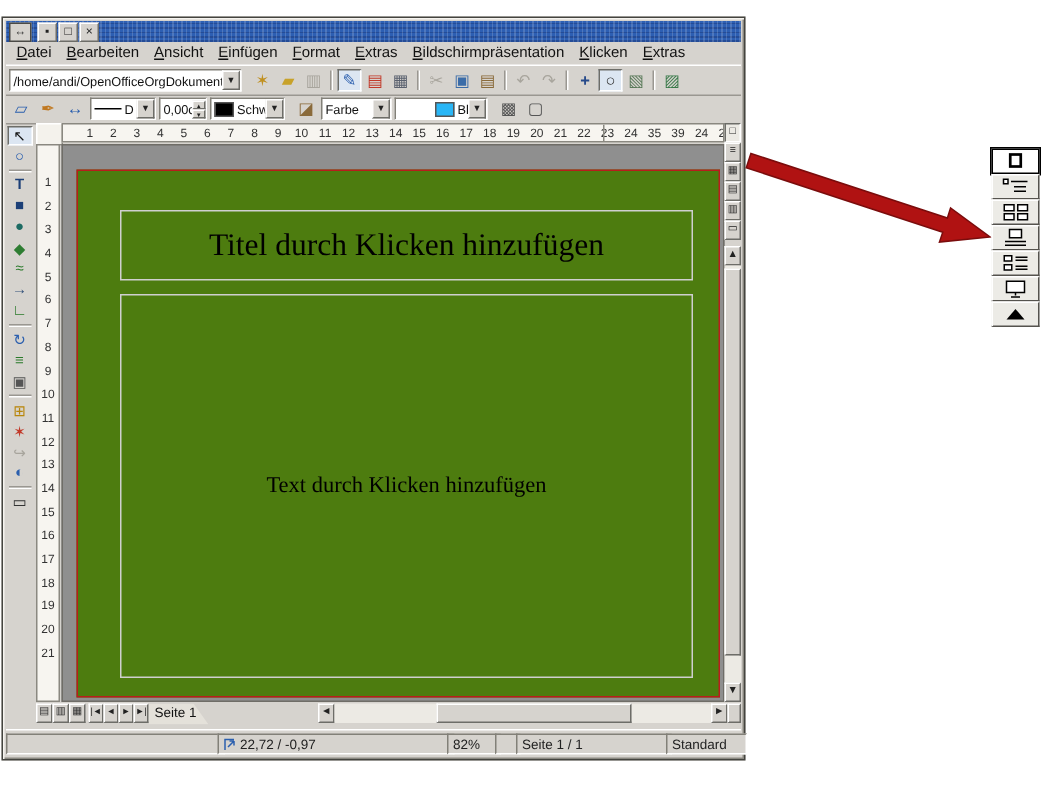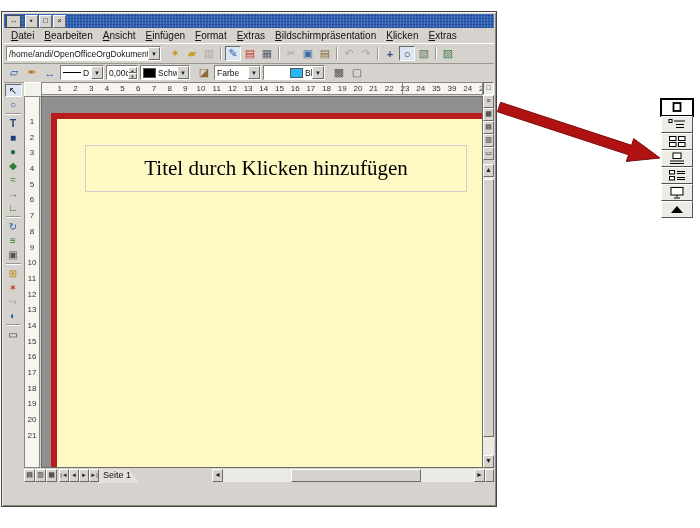--- a/index.html
+++ b/index.html
@@ -53,21 +53,21 @@
     display:flex;flex-direction:column;font-size:8px;color:#333;overflow:hidden;box-sizing:border-box;}
   .vnum{height:15.7px;flex:none;text-align:center;line-height:15.7px;}
   .vnum:first-child{margin-top:17px;}
   
   .toolbox{position:absolute;left:1px;top:72px;width:20px;display:flex;flex-direction:column;align-items:center;gap:1px;}
   .toolbox .tbico{width:17px;height:13px;font-size:10px;}
   .toolbox .tbico.sep{width:17px;height:4px;}
   .toolbox .tbico.sep::before{left:1px;right:1px;top:1px;bottom:auto;width:auto;height:1px;box-shadow:0 1px 0 #fff;}
   
   .workspace{position:absolute;left:39px;top:84px;width:442px;height:372px;background:var(--workspace,#8f8f8f);border:1px solid #6f6d67;box-sizing:border-box;overflow:hidden;}
-  .page{position:absolute;left:9px;top:16px;width:427px;height:350px;background:#fef9c3;border:6px solid #b91c1c;}
+  .page{position:absolute;left:9px;top:16px;width:427px;height:350px;background:#4d7c0f;border:1px solid #b91c1c;}
   .ph{position:absolute;border:1px solid #cfcfcf;display:flex;align-items:center;justify-content:center;
     font-family:"Liberation Serif",serif;color:#000;text-align:center;}
   .ph-title{left:28px;top:26px;width:380px;height:45px;font-size:21px;}
   .ph-body{left:28px;top:82px;width:380px;height:254px;font-size:15px;}
   
   .viewstrip{position:absolute;left:481px;top:70px;width:11px;display:flex;flex-direction:column;}
   .vbtn{width:11px;height:13px;flex:none;background:#d6d3ce;border:1px solid;border-color:#fff #6d6d68 #6d6d68 #fff;
     font-size:7px;line-height:10px;text-align:center;color:#222;box-sizing:border-box;overflow:hidden;}
   .vbtn.active{border-color:#6d6d68 #fff #fff #6d6d68;background:#eceae4;}
   .vscroll-up{position:absolute;left:481px;top:152px;}
@@ -268,20 +268,21 @@
         <span class="tbico" style="color:#c23a2a">✶</span>
         <span class="tbico disabled">↪</span>
         <span class="tbico" style="color:#2b5fae">◐</span>
         <span class="tbico sep"></span>
         <span class="tbico" style="color:#333333">▭</span>
     </div>
 
     <div class="workspace">
       <div class="page">
         <div class="ph ph-title">Titel durch Klicken hinzufügen</div>
+        <div class="ph ph-body">Text durch Klicken hinzufügen</div>
       </div>
     </div>
 
     <div class="viewstrip">
       <span class="vbtn active">□</span>
         <span class="vbtn">≡</span>
         <span class="vbtn">▦</span>
         <span class="vbtn">▤</span>
         <span class="vbtn">▥</span>
         <span class="vbtn">▭</span>
@@ -304,20 +305,34 @@
         <span class="vbtn">►|</span>
     </div>
     <div class="page-tab">Seite 1</div>
     <span class="vbtn hscroll-left">◄</span>
     <div class="hscroll-track">
       <div class="hscroll-thumb"></div>
     </div>
     <span class="vbtn hscroll-right">►</span>
     <div class="corner-grip"></div>
 
+    <div class="statusbar">
+      <span class="sfield" style="left:0;width:138px"></span>
+      <span class="sfield" style="left:141px;width:150px">
+        <svg width="9" height="9" viewBox="0 0 9 9">
+            <path d="M1 8V1h6" fill="none" stroke="#2b5fae"></path>
+            <path d="M3 6l4-4M7 2H4M7 2v3" fill="none" stroke="#2b5fae"></path>
+          </svg>
+        <span>22,72 / -0,97</span>
+      </span>
+      <span class="sfield" style="left:294px;width:28px">82%</span>
+      <span class="sfield" style="left:326px;width:9px"></span>
+      <span class="sfield" style="left:340px;width:96px">Seite 1 / 1</span>
+      <span class="sfield" style="left:440px;width:46px">Standard</span>
+    </div>
 
   </div>
 
   <svg class="arrow-overlay" width="700" height="528" viewBox="0 0 700 528">
     <polygon points="500.6,102.3 631.6,145.3 633.7,138.6 660,158 626.3,161.4 628.5,154.8 497.5,111.8" fill="var(--arrow,#b01212)" stroke="#7a0c0c" stroke-width="1"></polygon>
   </svg>
 
   <div id="float-tb">
     <span class="fbtn active">
       <svg width="20" height="13" viewBox="0 0 20 13">

